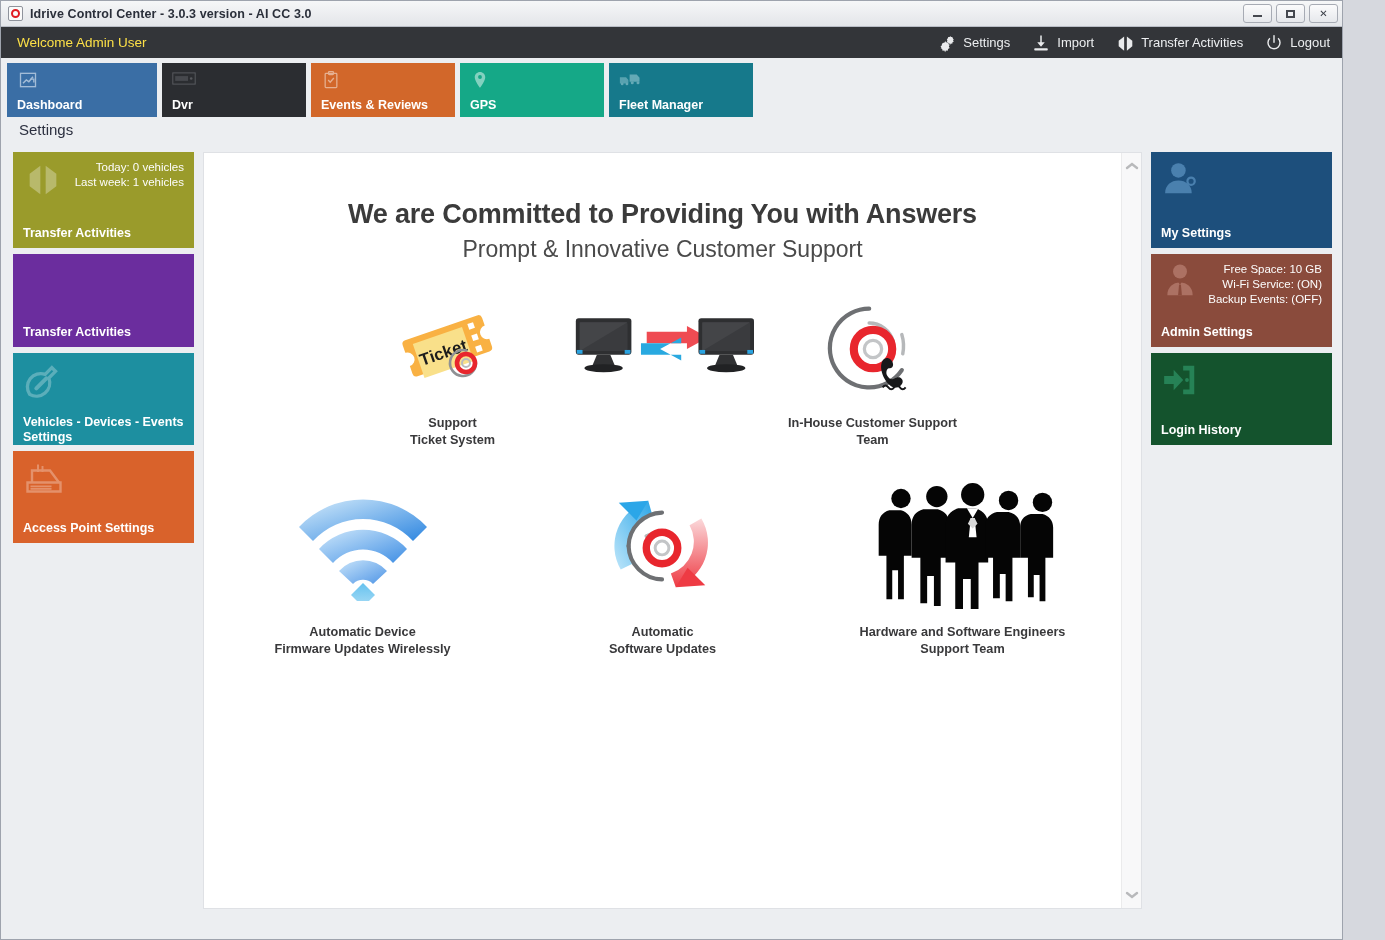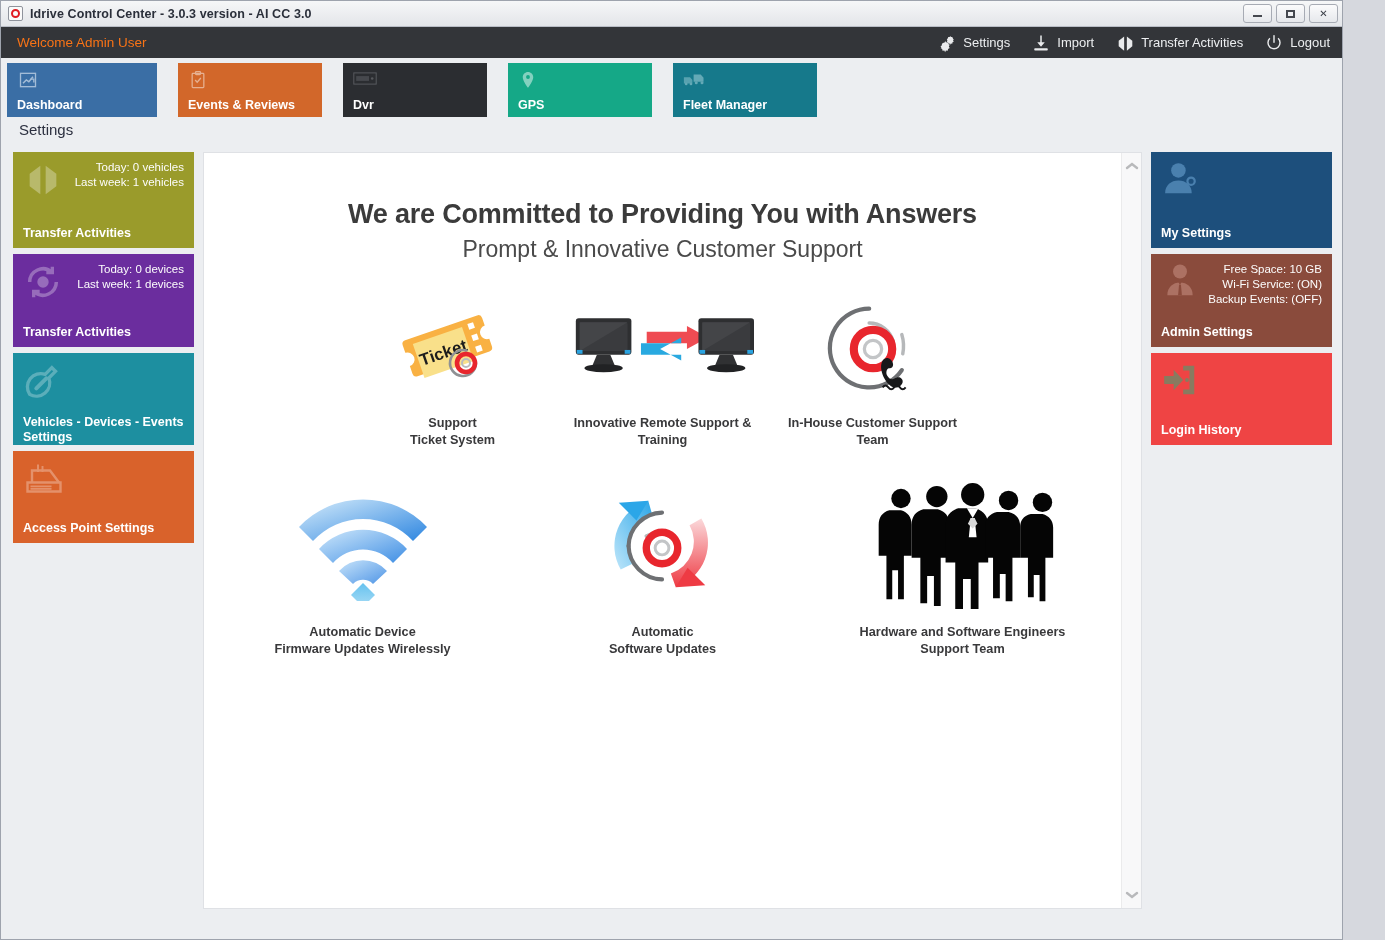--- a/index.html
+++ b/index.html
@@ -55,32 +55,32 @@
   .win-btn .maxi { display:block; width: 9px; height: 8px; border: 2px solid #45484f; }
 
   
   #topbar {
     height: 31px; flex: 0 0 31px;
     background: #333539;
     display: flex; align-items: center;
     padding: 0 12px 0 16px;
     color: #f0f1f2;
   }
-  #welcome { font-size: 13.5px; color: #f97316; }
+  #welcome { font-size: 13.5px; color: #fde047; }
   #topnav { margin-left: auto; display: flex; align-items: center; gap: 22px; }
   .topnav-item { display: flex; align-items: center; gap: 7px; cursor: default; }
   .topnav-item .tn-label { font-size: 13px; color: #eceef0; white-space: nowrap; }
   .tn-icon { width: 18px; height: 18px; display: block; }
 
   
   #tabstrip {
     flex: 0 0 60px; height: 60px;
     background: #eceef1;
     display: flex; align-items: flex-start;
-    padding: 5px 0 0 6px; gap: 21px;
+    padding: 5px 0 0 6px; gap: 5px;
   }
   .tab {
     height: 54px; position: relative;
     padding: 7px 10px 0 10px;
     color: #fff; cursor: default;
     display: flex; flex-direction: column; justify-content: space-between;
   }
   .tab .tab-icon { width: 22px; height: 20px; opacity: .65; }
   .tab .tab-label { font-size: 12.5px; font-weight: bold; padding-bottom: 5px; white-space: nowrap; }
 
@@ -235,40 +235,40 @@
       <span class="tab-icon">
         <svg viewBox="0 0 24 24" width="22" height="20" fill="none" stroke="#dce7f2" stroke-width="1.6">
           <rect x="3" y="4" width="18" height="16"></rect>
           <path d="M6 16l4-4 3 2 5-6" stroke-width="1.8"></path>
             <path d="M15 11h4v4" stroke-width="1.6"></path>
         </svg>
       </span>
       <span class="tab-label">Dashboard</span>
     </div>
 
+    <div class="tab" style="width:144px;background:#2b2d31">
+      <span class="tab-icon">
+        <svg viewBox="0 0 30 18" width="24" height="17" fill="none" stroke="#6d6f74" stroke-width="1.3">
+          <rect x="1" y="2" width="28" height="14"></rect>
+          <rect x="4" y="6" width="16" height="6" fill="#55575c" stroke="none"></rect>
+          <circle cx="24" cy="9" r="1.6" fill="#6d6f74" stroke="none"></circle>
+        </svg>
+      </span>
+      <span class="tab-label">Dvr</span>
+    </div>
+
     <div class="tab" style="width:144px;background:#d2672a">
       <span class="tab-icon">
         <svg viewBox="0 0 24 24" width="20" height="20" fill="none" stroke="#f2d8c8" stroke-width="1.5">
           <rect x="5" y="4" width="14" height="17" rx="1"></rect>
             <rect x="9" y="2" width="6" height="3.5" rx="1"></rect>
           <path d="M8.6 12l2.4 2.6 4.4-5" stroke-width="1.6"></path>
         </svg>
       </span>
       <span class="tab-label">Events &amp; Reviews</span>
-    </div>
-
-    <div class="tab" style="width:144px;background:#2b2d31">
-      <span class="tab-icon">
-        <svg viewBox="0 0 30 18" width="24" height="17" fill="none" stroke="#6d6f74" stroke-width="1.3">
-          <rect x="1" y="2" width="28" height="14"></rect>
-          <rect x="4" y="6" width="16" height="6" fill="#55575c" stroke="none"></rect>
-          <circle cx="24" cy="9" r="1.6" fill="#6d6f74" stroke="none"></circle>
-        </svg>
-      </span>
-      <span class="tab-label">Dvr</span>
     </div>
 
     <div class="tab" style="width:144px;background:#15a887">
       <span class="tab-icon">
         <svg viewBox="0 0 24 24" width="20" height="20" fill="#bfe8de">
           <path d="M12 2.3c-3.5 0-6.3 2.8-6.3 6.3 0 4.7 6.3 12.6 6.3 12.6s6.3-7.9 6.3-12.6c0-3.5-2.8-6.3-6.3-6.3z"></path>
           <circle cx="12" cy="8.4" r="2.3" fill="#15a887"></circle>
         </svg>
       </span>
       <span class="tab-label">GPS</span>
@@ -309,34 +309,20 @@
           </span>
           <span class="tile-stats">
             <div>Today: 0 vehicles</div>
             <div>Last week: 1 vehicles</div>
           </span>
         </div>
         <div class="tile-label">Transfer Activities</div>
       </div>
 
       <div class="tile" style="background:#6b2d9e;height:93px">
-        <div class="tile-top">
-          <span class="tile-icon">
-            <svg viewBox="0 0 24 24" width="40" height="40" fill="none" stroke="#ffffff" stroke-width="2.1" opacity=".55">
-              <path d="M4 12a8 8 0 0 1 13.2-6"></path>
-                <path d="M20 12a8 8 0 0 1-13.2 6"></path>
-              <circle cx="12" cy="12" r="3.4" fill="#ffffff" stroke="none"></circle>
-              <path d="M17.6 2.8v3.6h-3.6M6.4 21.2v-3.6h3.6" stroke-width="2"></path>
-            </svg>
-          </span>
-          <span class="tile-stats">
-            <div>Today: 0 devices</div>
-            <div>Last week: 1 devices</div>
-          </span>
-        </div>
         <div class="tile-label">Transfer Activities</div>
       </div>
 
       <div class="tile" style="background:#1d8fa0;height:92px">
         <div class="tile-top">
           <span class="tile-icon">
             <svg viewBox="0 0 24 24" width="40" height="40" fill="none" stroke="#ffffff" stroke-width="2" opacity=".5">
               <path d="M4 20a8 8 0 0 0 11.5-9.8l4-4-2.2-2.2-4 4A8 8 0 0 0 4 20z"></path>
               <path d="M8 16.4l6-6" stroke-width="2.4" stroke-linecap="round"></path>
             </svg>
@@ -413,24 +399,20 @@
                 <g transform="translate(128,0)">
                   <rect x="4" y="8" width="58" height="38" rx="3" fill="#2e2f31"></rect>
                   <rect x="8" y="12" width="50" height="30" rx="2" fill="#3a3b3e"></rect>
                   <path d="M8 12h50L8 42z" fill="#444548"></path>
                   <path d="M26 46h14l5 12H21z" fill="#303133"></path>
                   <ellipse cx="33" cy="60" rx="20" ry="4.2" fill="#212224"></ellipse>
                   <rect x="5" y="41" width="6" height="4" fill="#2ba3e0"></rect>
                   <rect x="55" y="41" width="6" height="4" fill="#2ba3e0"></rect>
                 </g>
               </svg>
-            </div>
-            <div class="cap">
-              <div>Innovative Remote Support &amp;</div>
-              <div>Training</div>
             </div>
           </div>
 
           <div class="feat">
             <div class="art">
               <svg viewBox="0 0 104 100" width="100" height="96">
                 <path d="M48 8a41 41 0 1 0 34 64" fill="none" stroke="#6e7073" stroke-width="4.4" stroke-linecap="round"></path>
                 <path d="M48 23a26 26 0 0 1 25 19" fill="none" stroke="#b6b8ba" stroke-width="3.6" stroke-linecap="round"></path>
                 <path d="M82 35a41 41 0 0 1 1 20" fill="none" stroke="#b6b8ba" stroke-width="3.6" stroke-linecap="round"></path>
                 <circle cx="52" cy="50" r="20" fill="none" stroke="#e8262d" stroke-width="8.5"></circle>
@@ -594,21 +576,21 @@
           </span>
           <span class="tile-stats">
             <div>Free Space:  10 GB</div>
             <div>Wi-Fi Service: (ON)</div>
             <div>Backup Events: (OFF)</div>
           </span>
         </div>
         <div class="tile-label">Admin Settings</div>
       </div>
 
-      <div class="tile" style="background:#ef4444;height:92px">
+      <div class="tile" style="background:#14532d;height:92px">
         <div class="tile-top">
           <span class="tile-icon">
             <svg viewBox="0 0 24 24" width="38" height="38" fill="#35a978">
               <path d="M14 3h7v18h-7v-3h4V6h-4z"></path>
               <circle cx="16.4" cy="12" r="1.2"></circle>
               <path d="M2 9.4h6V5.6l6 6.4-6 6.4v-3.8H2z"></path>
             </svg>
           </span>
         </div>
         <div class="tile-label">Login History</div>

